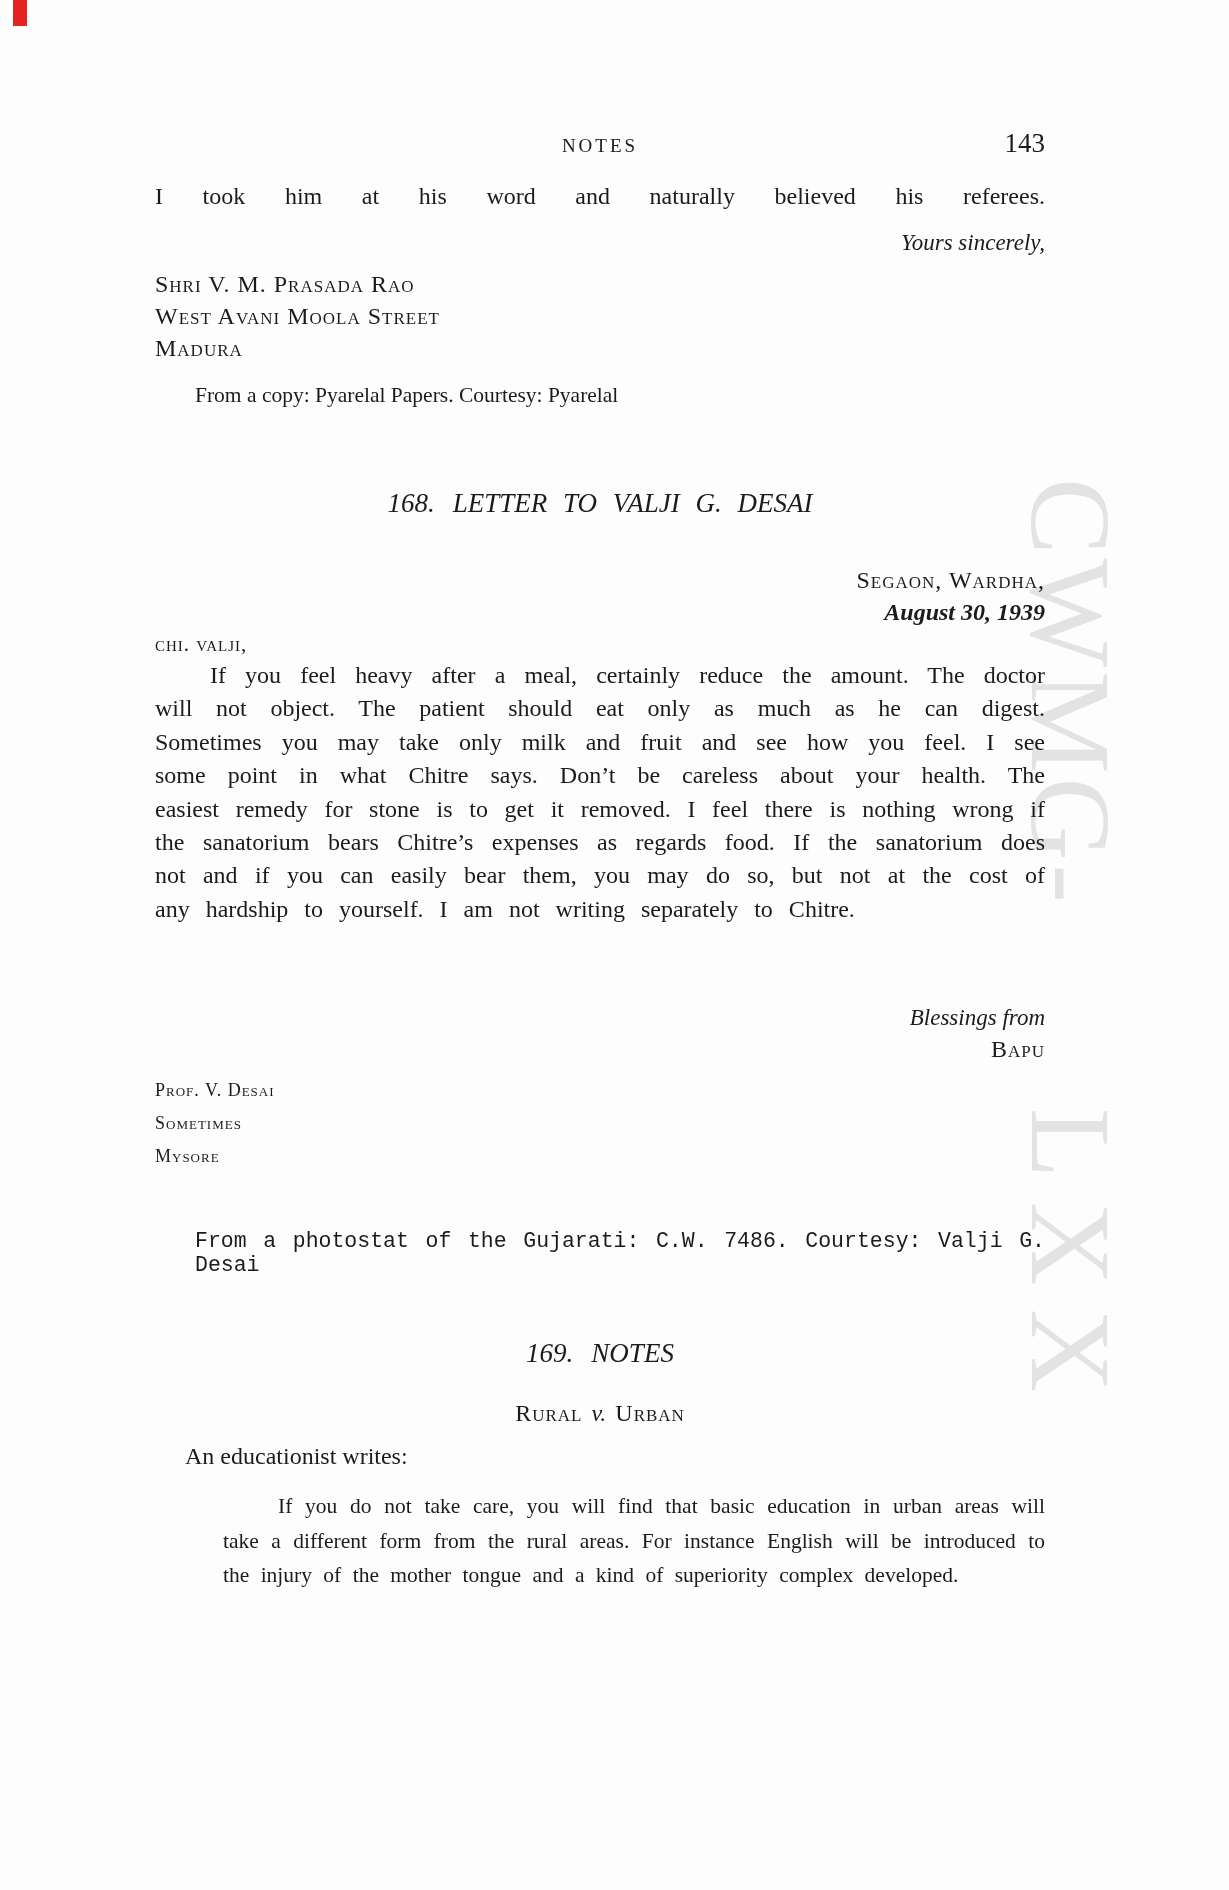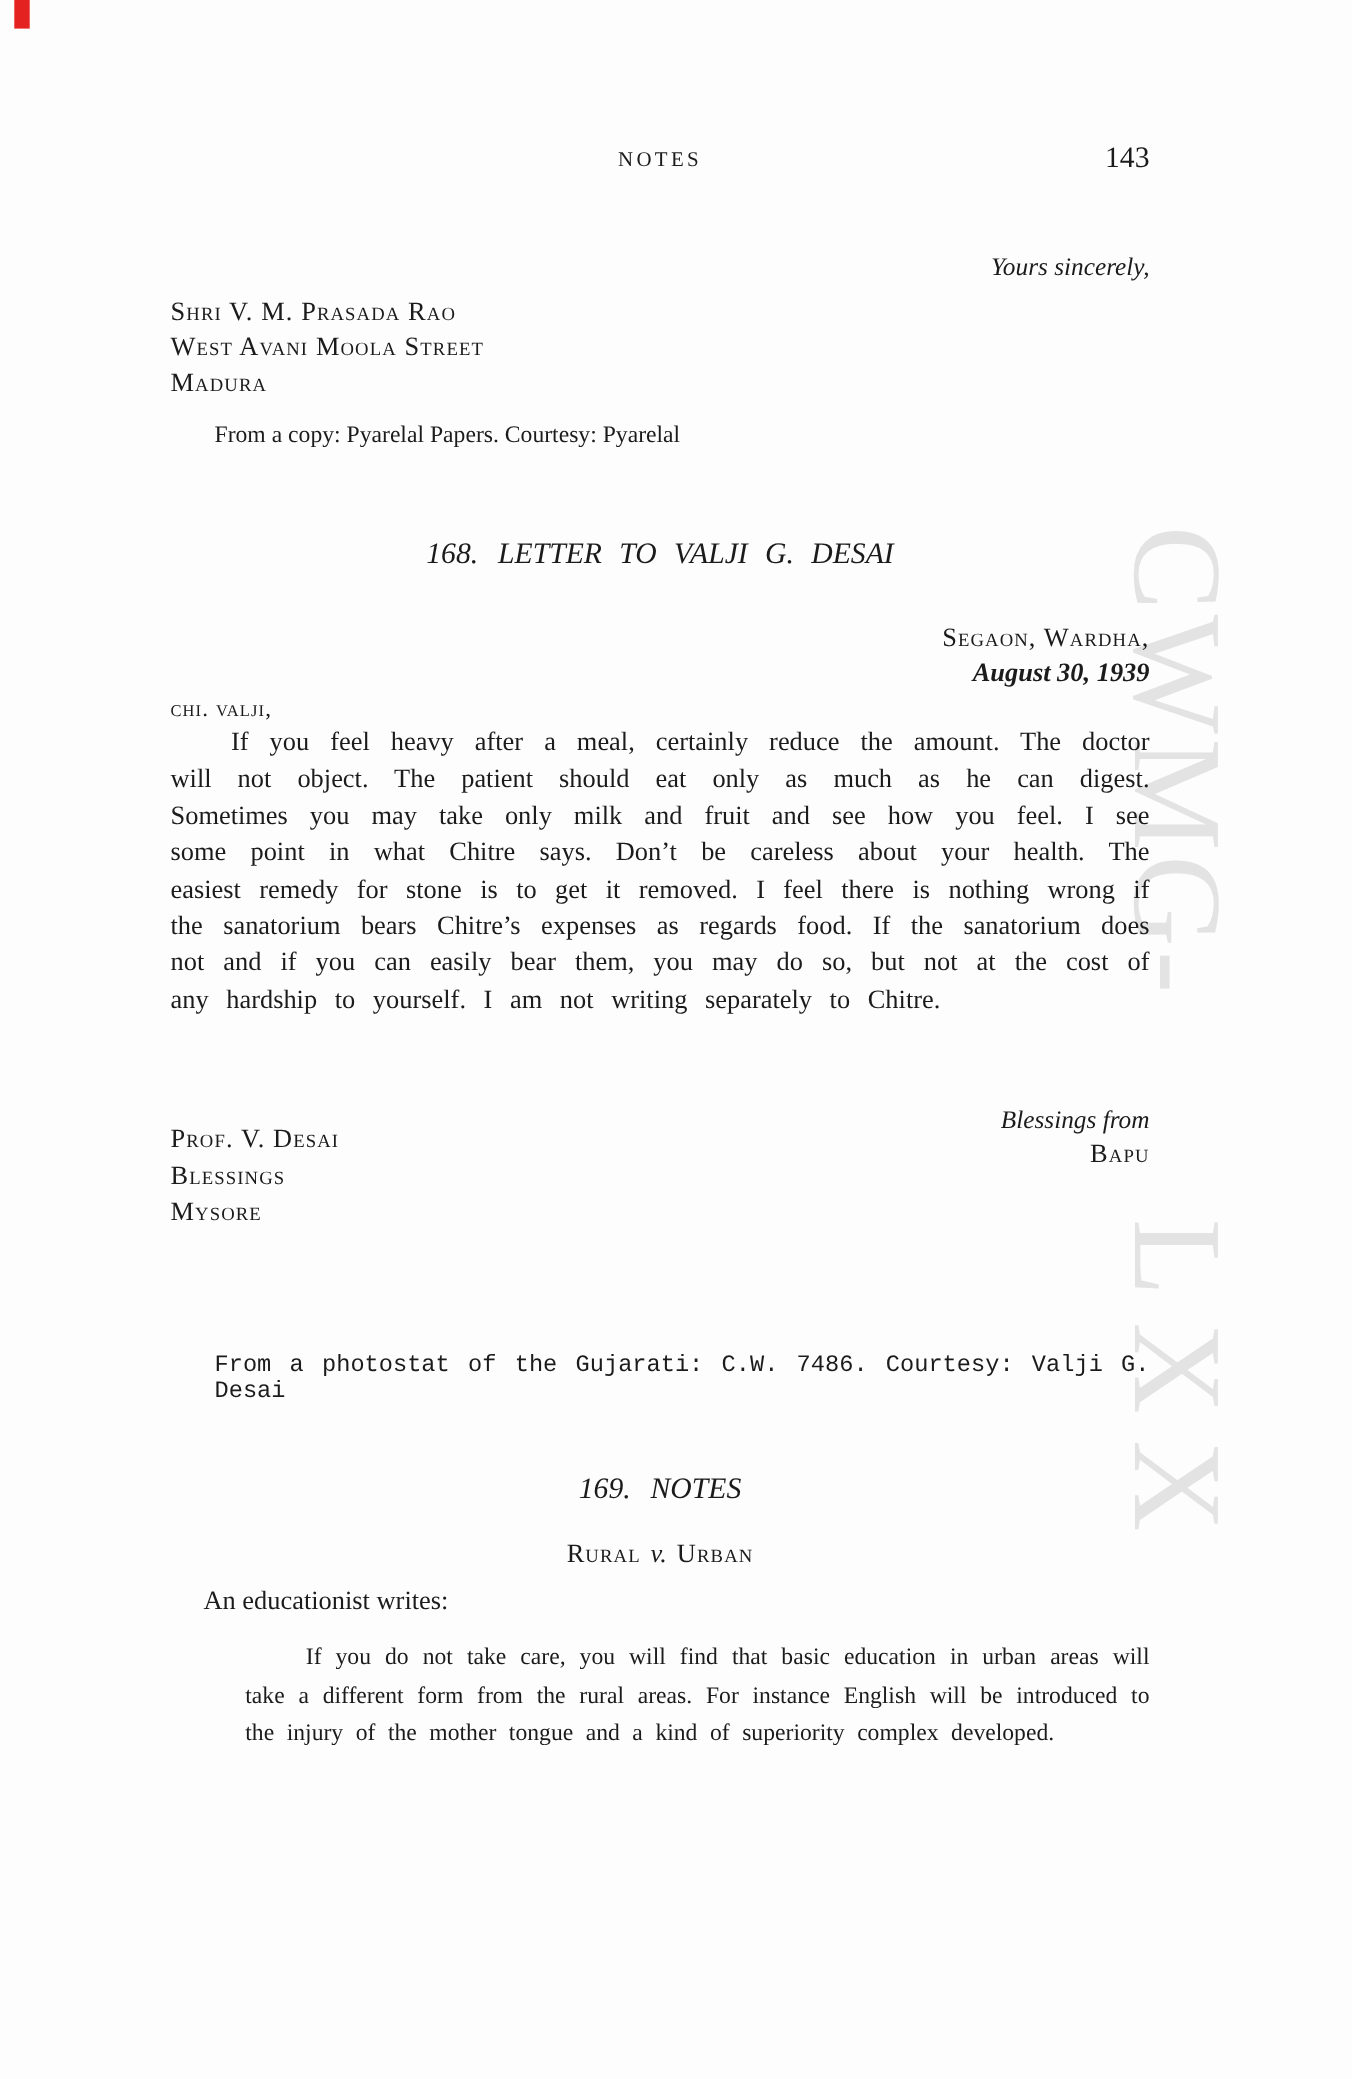--- a/index.html
+++ b/index.html
@@ -62,21 +62,21 @@
 
   .salutation { top:632px; font-size:21px; font-variant:small-caps; letter-spacing:1px; }
 
   .letter-body {
     top:659px; font-size:24px; line-height:33.4px;
     text-align:justify; text-indent:55px; word-spacing:10px;
   }
 
   .valediction-2 { top:1005px; font-size:23px; }
   .signature { top:1036px; font-size:24px; }
-  .recipient { top:1020px; font-size:24px; line-height:33px; }
+  .recipient { top:1074px; font-size:18px; line-height:33px; }
   .source-2 { top:1229px; text-align:justify; text-align-last:justify;font-family:Liberation Mono, monospace; }
 
   .h-169 { top:1338px; }
   .subheading { top:1400px; font-size:24px; text-align:center; }
   .subheading .sc-part { font-variant:small-caps; letter-spacing:1px; }
   .subheading .v-part { font-style:italic; margin:0 9px; }
 
   .lead-in { top:1443px; font-size:24px; padding-left:30px; }
 
   .quote {
@@ -95,20 +95,21 @@
   <div class="wm wm1">CWMG-</div>
   <div class="wm wm2">LXX</div>
 
   <div class="content">
 
     <div class="blk running-head">
       <span class="running-title">NOTES</span>
       <span class="page-number">143</span>
     </div>
 
+    <div class="blk intro-line">I took him at his word and naturally believed his referees.</div>
 
     <div class="blk valediction-1 italic right">Yours sincerely,</div>
 
     <div class="blk sender-1 sc">
       <div>Shri V. M. Prasada Rao</div>
       <div>West Avani Moola Street</div>
       <div>Madura</div>
     </div>
 
     <div class="blk source-line source-1">From a copy: Pyarelal Papers.  Courtesy: Pyarelal</div>
@@ -125,21 +126,21 @@
     <div class="blk salutation">chi. valji,</div>
 
     <div class="blk letter-body">If you feel heavy after a meal, certainly reduce the amount. The doctor will not object. The patient should eat only as much as he can digest. Sometimes you may take only milk and fruit and see how you feel. I see some point in what Chitre says. Don’t be careless about your health. The easiest remedy for stone is to get it removed. I feel there is nothing wrong if the sanatorium bears Chitre’s expenses as regards food. If the sanatorium does not and if you can easily bear them, you may do so, but not at the cost of any hardship to yourself. I am not writing separately to Chitre.</div>
 
     <div class="blk valediction-2 italic right">Blessings from</div>
 
     <div class="blk signature sc right">Bapu</div>
 
     <div class="blk recipient sc">
       <div>Prof. V. Desai</div>
-      <div>Blessings</div>
+      <div>Sometimes</div>
       <div>Mysore</div>
     </div>
 
     <div class="blk source-line source-2">From a photostat of the Gujarati: C.W. 7486.  Courtesy: Valji G. Desai</div>
 
     <div class="blk section-heading h-169">
       <span class="heading-number">169.</span><span>NOTES</span>
     </div>
 
     <div class="blk subheading">

